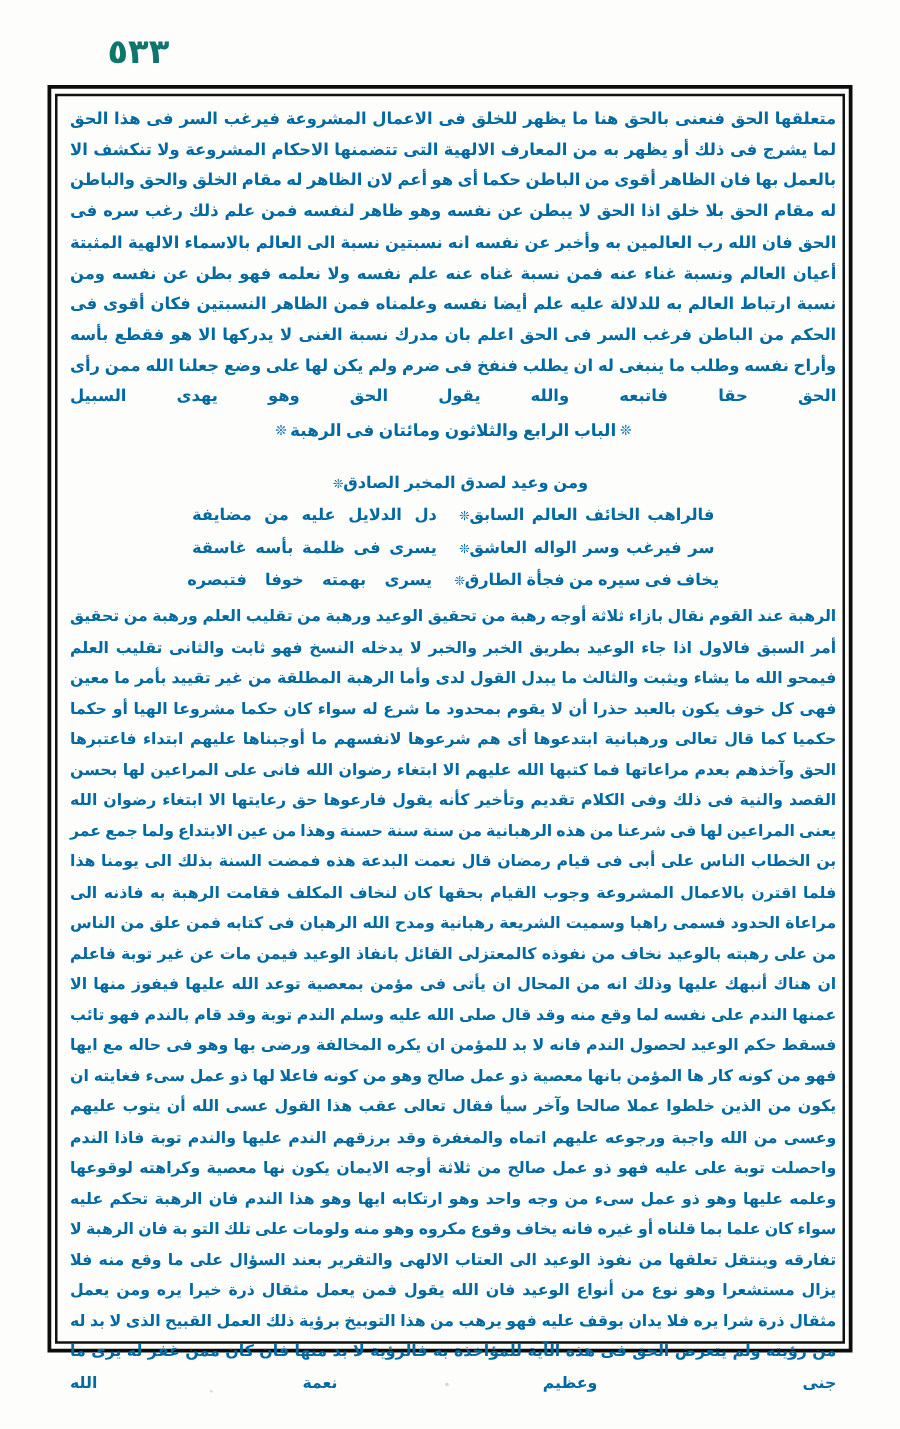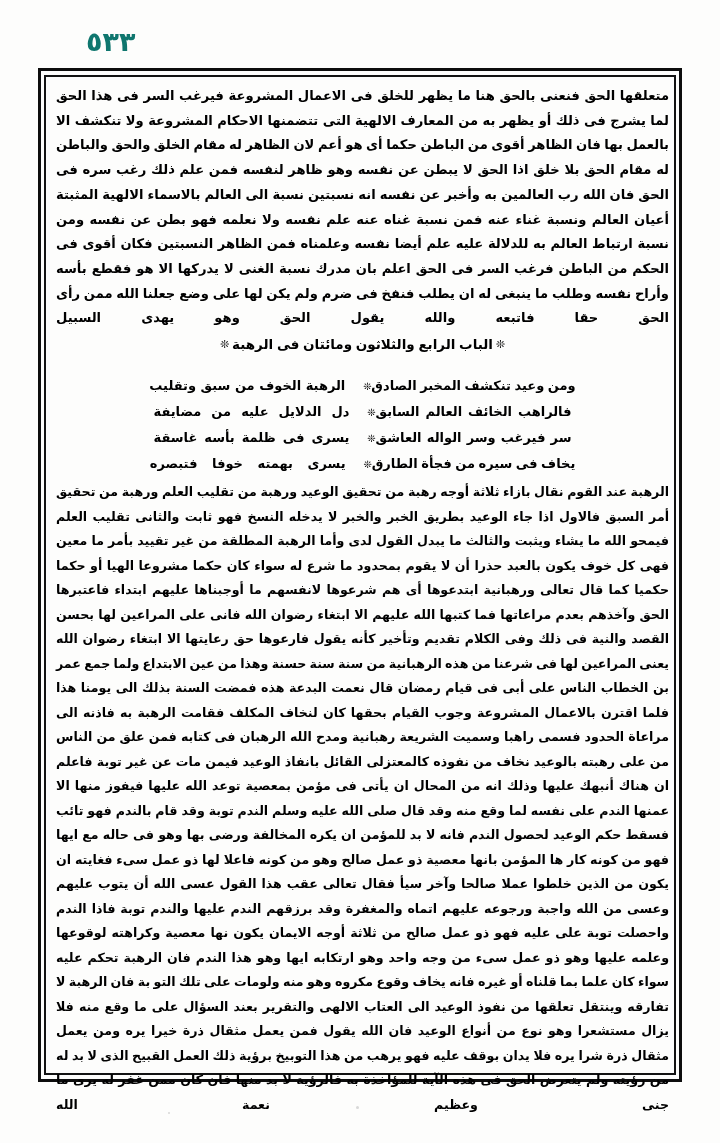--- a/index.html
+++ b/index.html
@@ -60,21 +60,21 @@
     position: absolute;
     left: 46px;
     top: 78px;
     width: 633px;
     height: 996px;
     box-sizing: border-box;
     padding: 6px 10px 7px 10px;
     direction: rtl;
     text-align: justify;
     text-align-last: justify;
-    color: #000000;
+    color: #0369a1;
   }
 
   .para {
     margin: 0;
     font-size: 13.1px;
     line-height: 24.7px;
     letter-spacing: -0.25px;
     word-spacing: -1.2px;
     text-align: justify;
     text-align-last: justify;
@@ -166,23 +166,22 @@
 
     <p class="para">متعلقها الحق فنعنى بالحق هنا ما يظهر للخلق فى الاعمال المشروعة فيرغب السر فى هذا الحق لما يشرج فى ذلك أو يظهر به من المعارف الالهية التى تتضمنها الاحكام المشروعة ولا تنكشف الا بالعمل بها فان الظاهر أقوى من الباطن حكما أى هو أعم لان الظاهر له مقام الخلق والحق والباطن له مقام الحق بلا خلق اذا الحق لا يبطن عن نفسه وهو ظاهر لنفسه فمن علم ذلك رغب سره فى الحق فان الله رب العالمين به وأخبر عن نفسه انه نسبتين نسبة الى العالم بالاسماء الالهية المثبتة أعيان العالم ونسبة غناء عنه فمن نسبة غناه عنه علم نفسه ولا نعلمه فهو بطن عن نفسه ومن نسبة ارتباط العالم به للدلالة عليه علم أيضا نفسه وعلمناه فمن الظاهر النسبتين فكان أقوى فى الحكم من الباطن فرغب السر فى الحق اعلم بان مدرك نسبة الغنى لا يدركها الا هو فقطع بأسه وأراح نفسه وطلب ما ينبغى له ان يطلب فنفخ فى ضرم ولم يكن لها على وضع جعلنا الله ممن رأى الحق حقا فاتبعه والله يقول الحق وهو يهدى السبيل</p>
 
     <div class="chapter-heading">
       <span class="ornament">❊</span><span>الباب الرابع والثلاثون ومائتان فى الرهبة</span><span class="ornament">❊</span>
     </div>
 
     <div class="verses">
 
       <div class="verse-line">
-        <span class="hemistich second">ومن وعيد تنكشف المخبر الصادق</span>
-        <span class="verse-sep">❊</span>
-        <span class="hemistich first">الرهبة الخوف من سبق وتقليب</span>
+        <span class="hemistich second">ومن وعيد لصدق المخبر الصادق</span>
+        <span class="verse-sep">❊</span>
       </div>
 
       <div class="verse-line">
         <span class="hemistich second">فالراهب الخائف العالم السابق</span>
         <span class="verse-sep">❊</span>
         <span class="hemistich first">دل الدلايل عليه من مضايفة</span>
       </div>
 
       <div class="verse-line">
         <span class="hemistich second">سر فيرغب وسر الواله العاشق</span>

